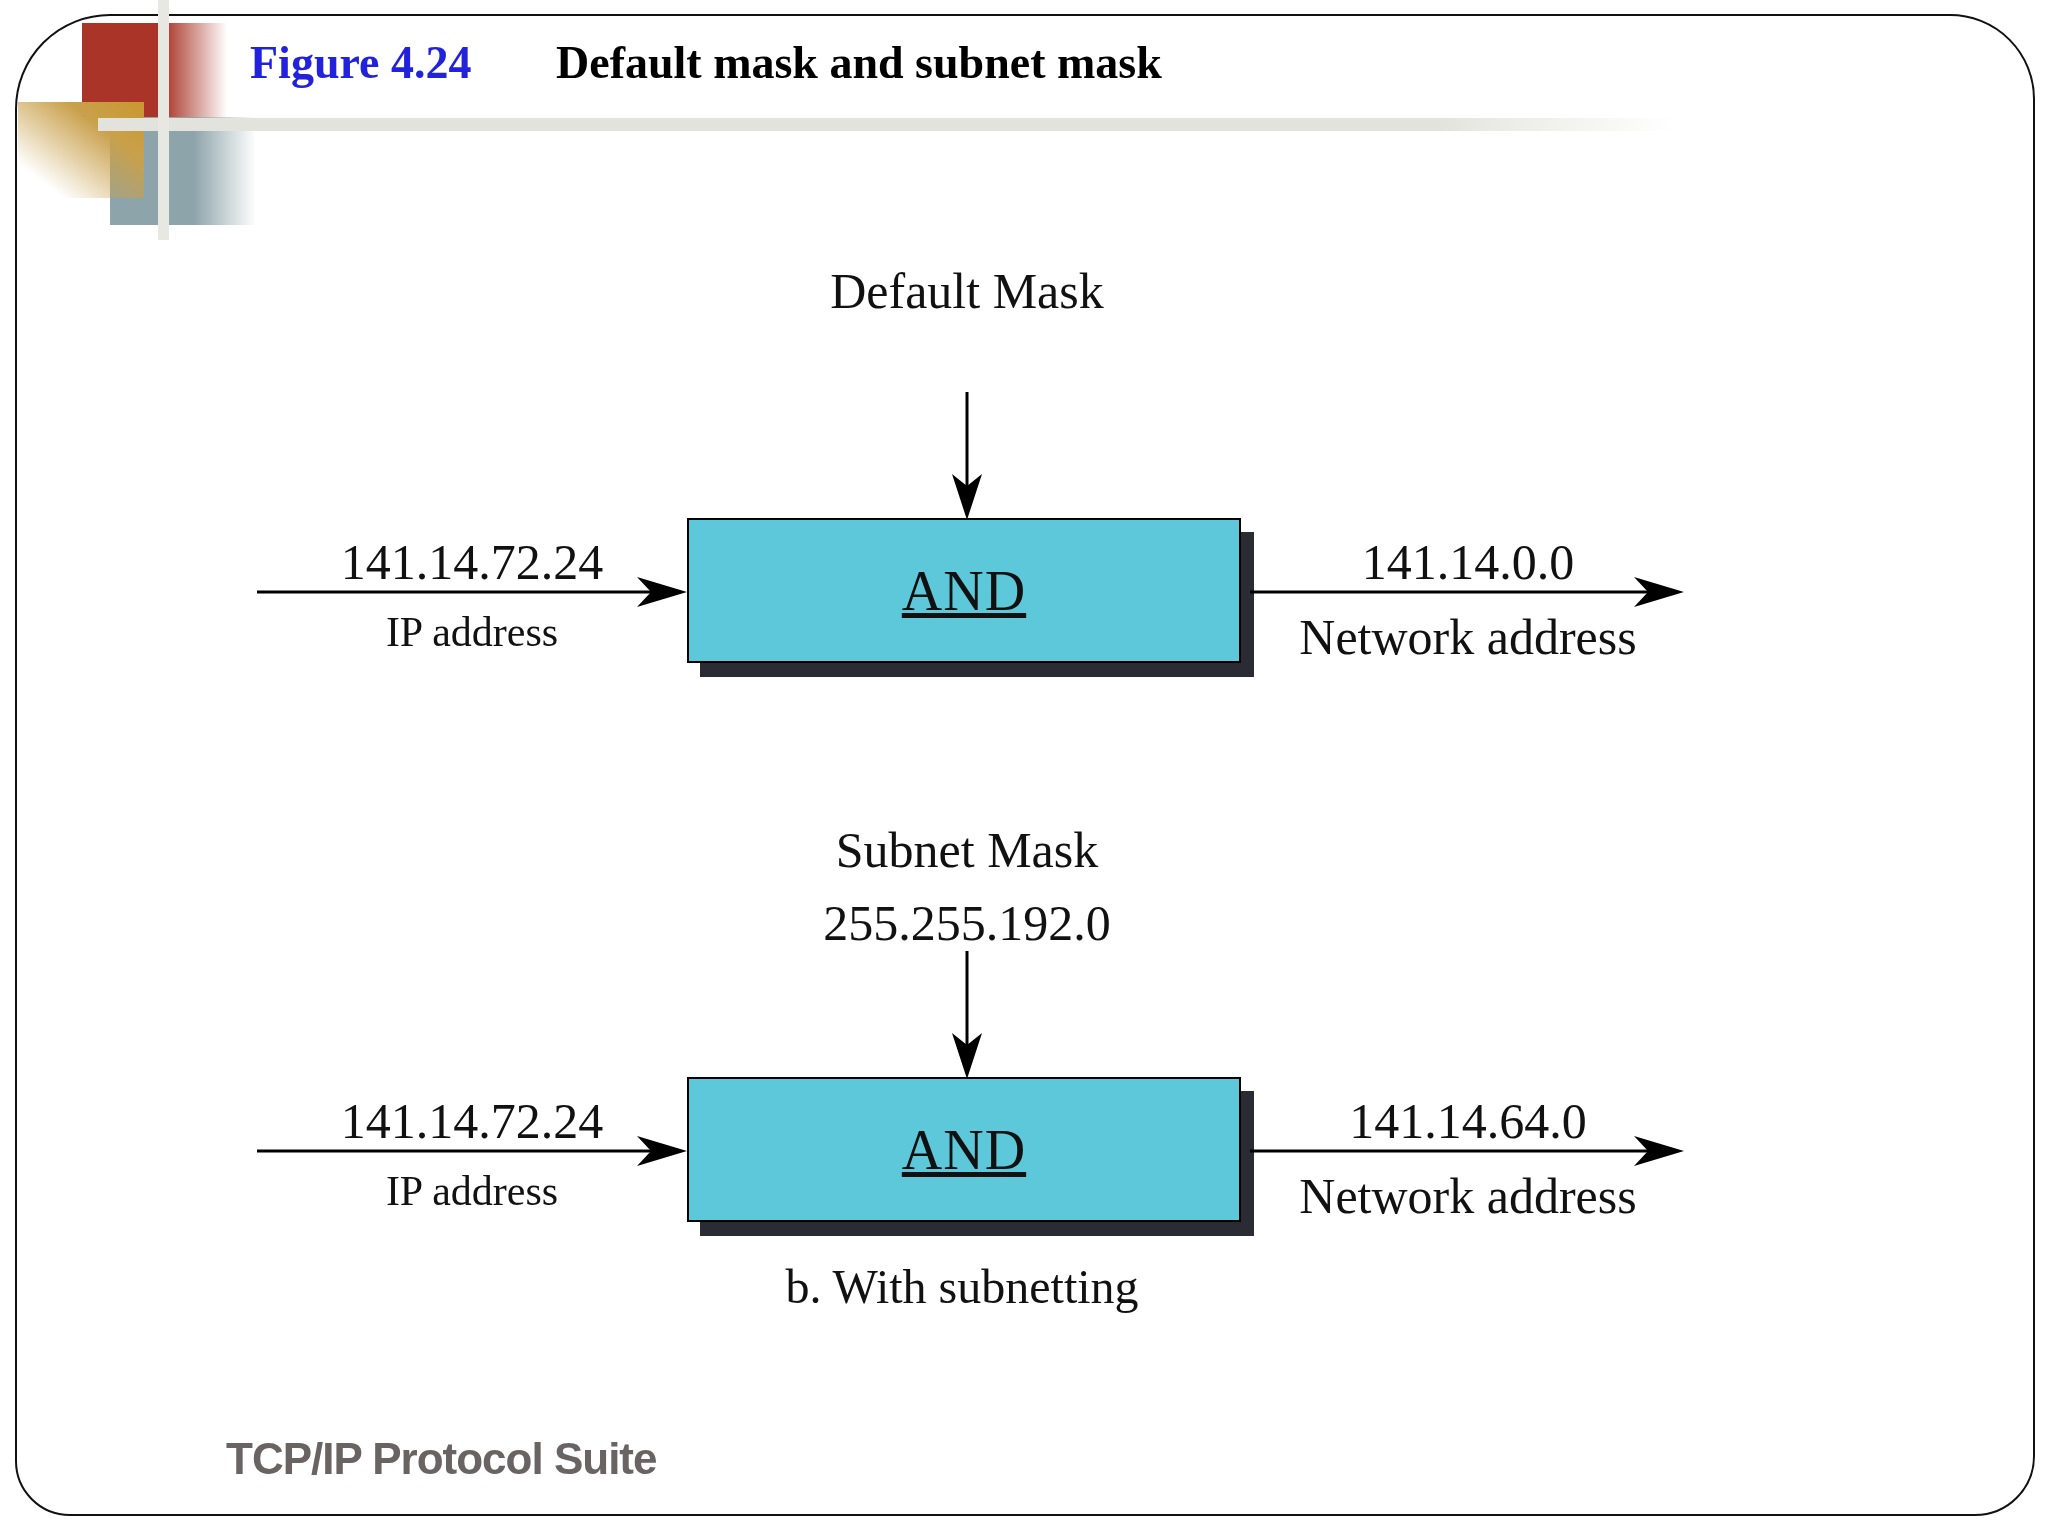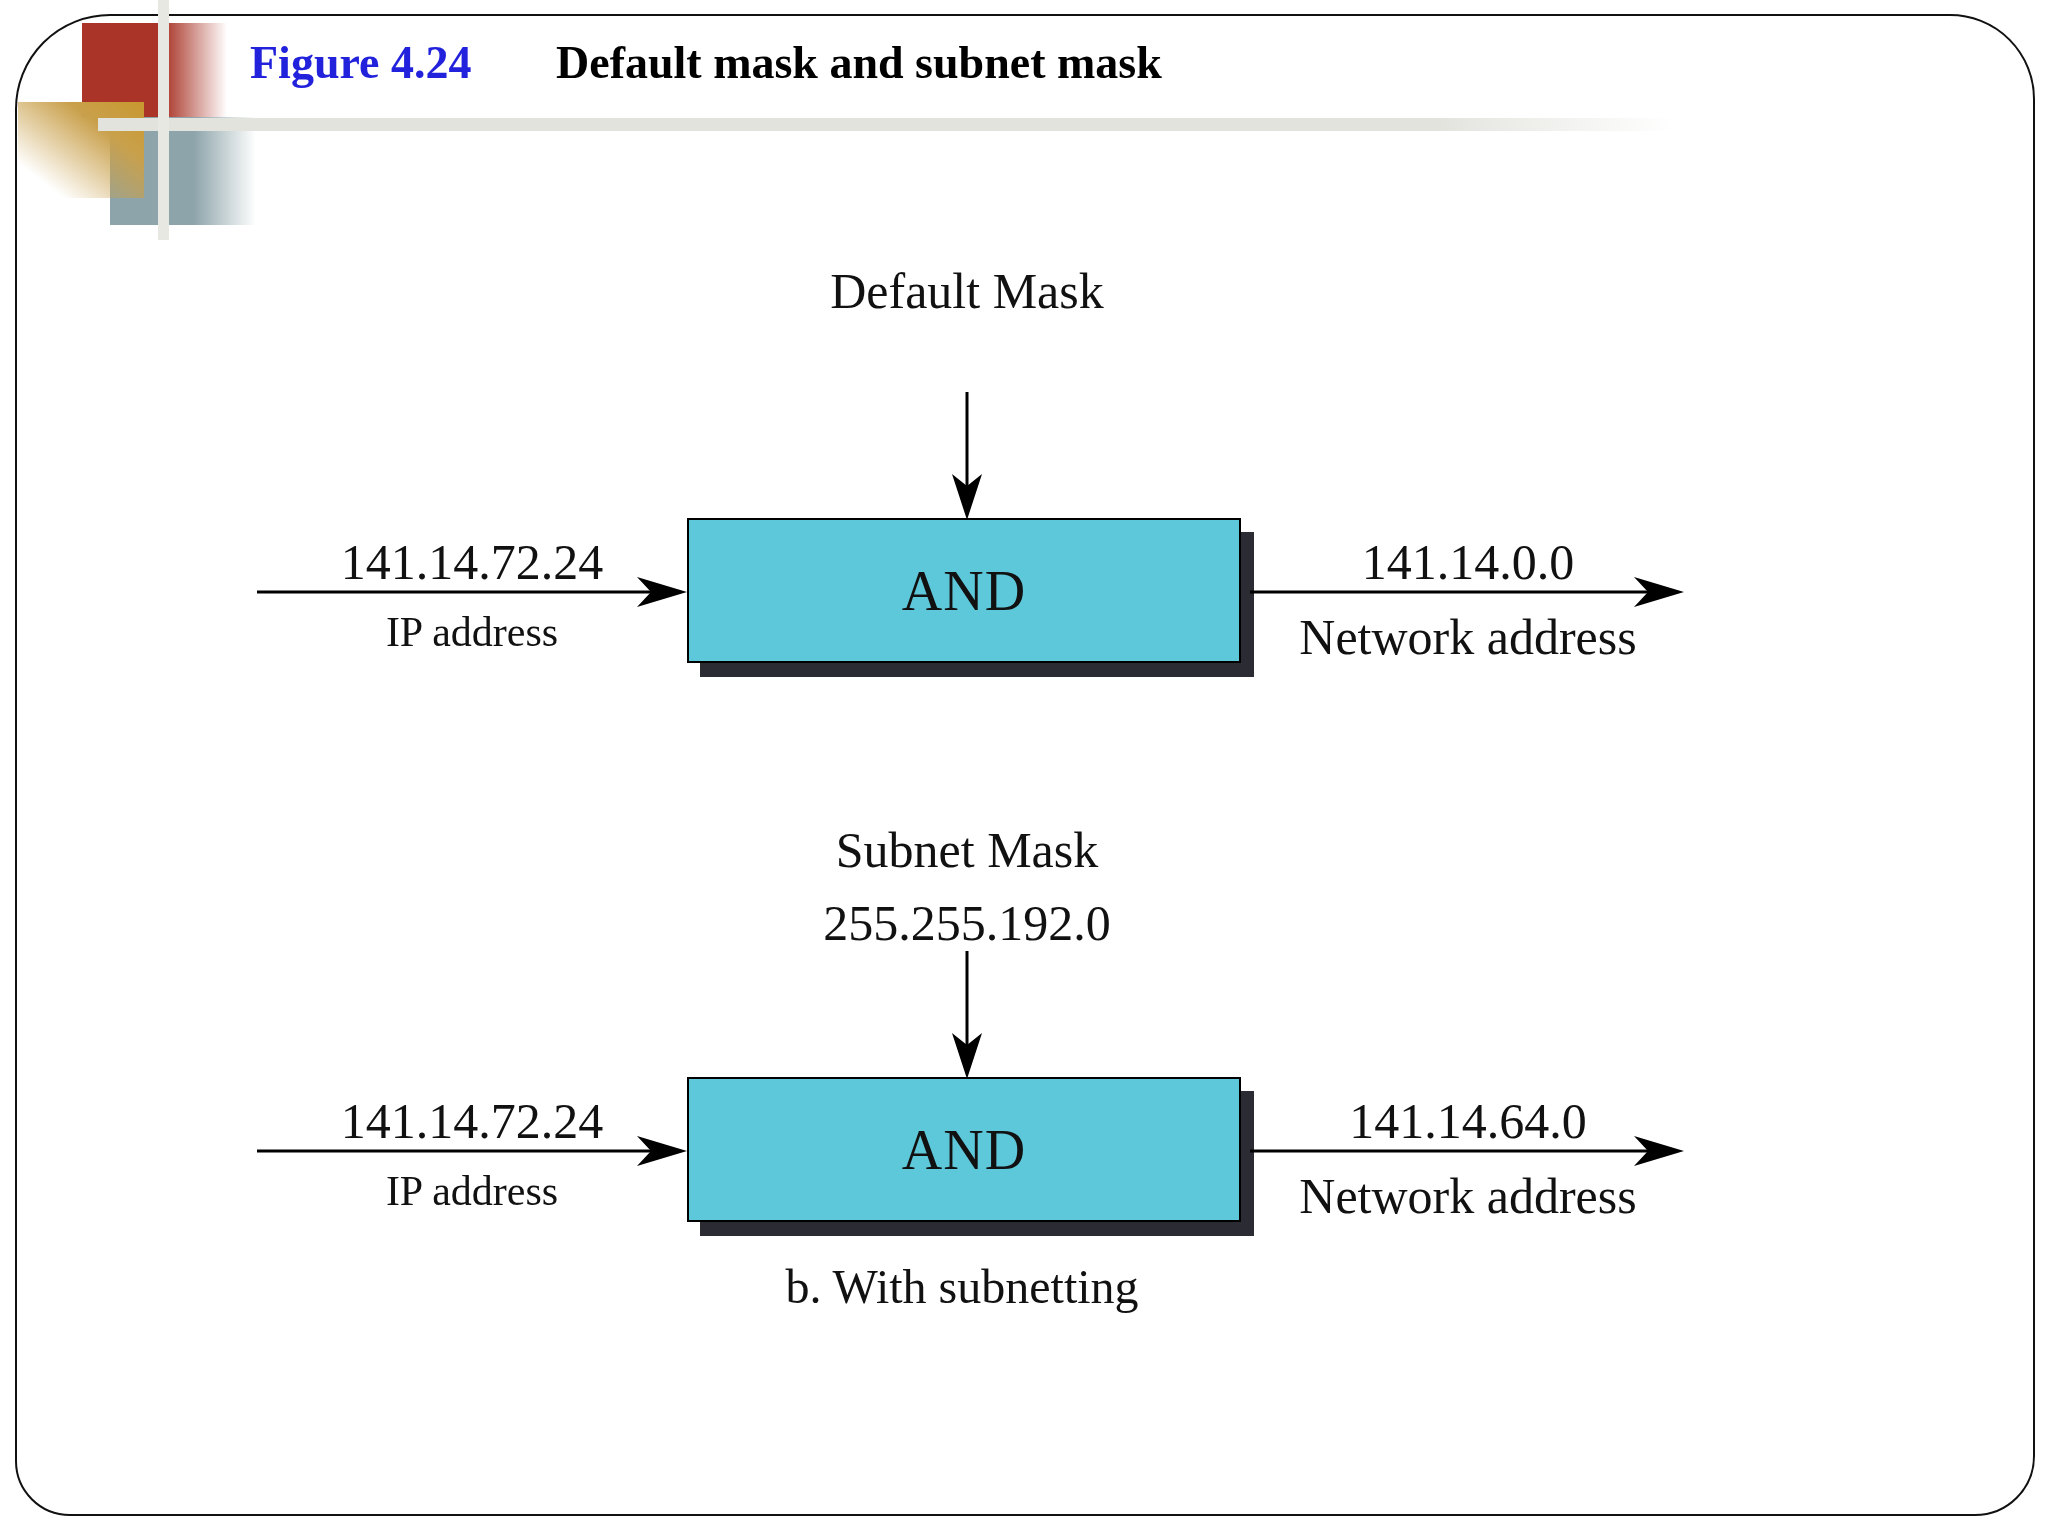--- a/index.html
+++ b/index.html
@@ -50,21 +50,21 @@
   .diagram-a{top:262px;}
   .diagram-b{top:821px;}
   .mask-label{position:absolute;left:767px;top:0px;width:400px;text-align:center;font-size:50px;white-space:nowrap;}
   .mask-value{position:absolute;left:767px;top:73px;width:400px;text-align:center;font-size:50px;white-space:nowrap;}
   .down-arrow{position:absolute;left:947px;top:128px;width:40px;height:132px;}
   .and-box{
     position:absolute;left:687px;top:256px;width:550px;height:141px;
     background:var(--box-fill);border:2px solid #000;
     box-shadow:13px 14px 0 0 var(--box-shadow-color);
     display:flex;align-items:center;justify-content:center;
-    font-size:56px;letter-spacing:1px;
+    font-size:56px;letter-spacing:1px;text-decoration:underline;
   }
   .in-value{position:absolute;left:257px;top:271px;width:430px;text-align:center;font-size:50px;white-space:nowrap;}
   .in-arrow{position:absolute;left:257px;top:310px;width:432px;height:40px;}
   .in-label{position:absolute;left:257px;top:346px;width:430px;text-align:center;font-size:42px;white-space:nowrap;}
   .out-value{position:absolute;left:1250px;top:271px;width:436px;text-align:center;font-size:50px;white-space:nowrap;}
   .out-arrow{position:absolute;left:1250px;top:310px;width:436px;height:40px;}
   .out-label{position:absolute;left:1250px;top:346px;width:436px;text-align:center;font-size:50px;white-space:nowrap;}
   .caption{position:absolute;left:637px;top:438px;width:650px;text-align:center;font-size:48px;white-space:nowrap;}
   
   .footer-text{
@@ -131,14 +131,15 @@
     <div class="in-label">IP address</div>
     <div class="out-value">141.14.64.0</div>
     <svg class="out-arrow" viewBox="0 0 436 40" xmlns="http://www.w3.org/2000/svg">
       <line x1="0" y1="20" x2="400" y2="20" stroke="#000" stroke-width="3"></line>
       <polygon points="434,20 384,5 398,20 384,35" fill="#000"></polygon>
     </svg>
     <div class="out-label">Network address</div>
     <div class="caption">b. With subnetting</div>
   </section>
 
+  <div class="footer-text">TCP/IP Protocol Suite</div>
 
 </div>
 
 </body></html>

